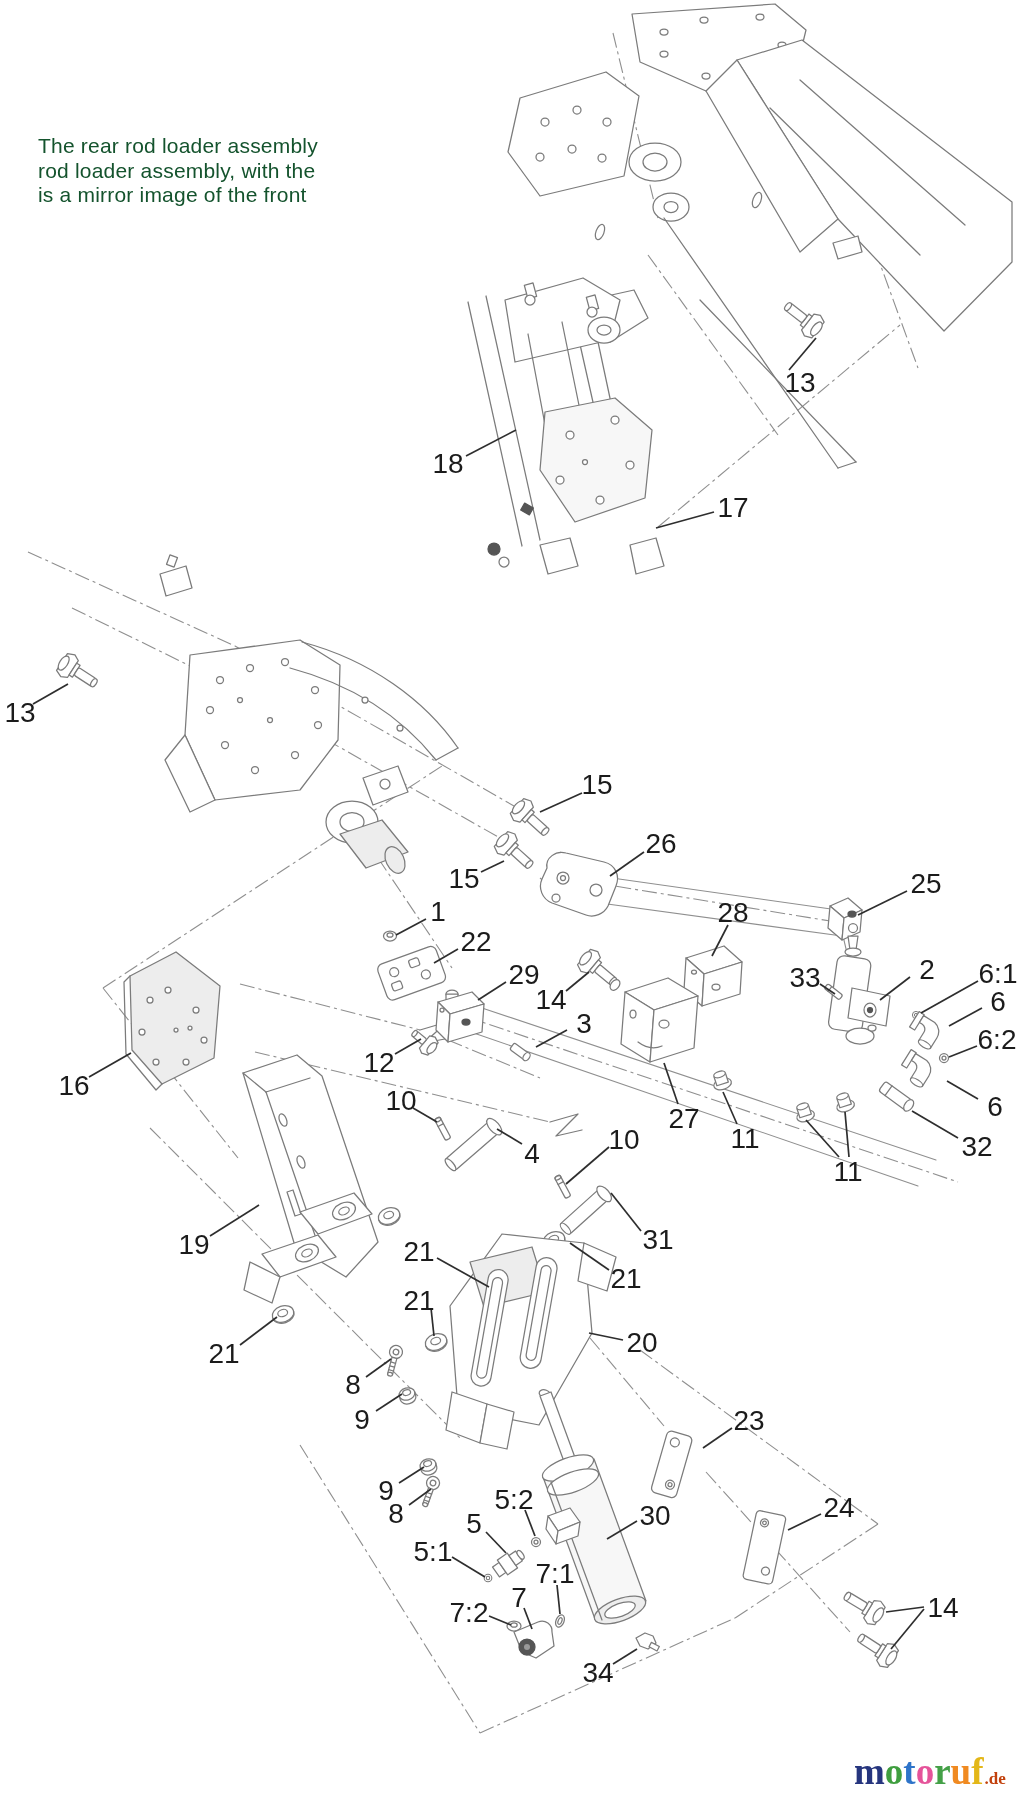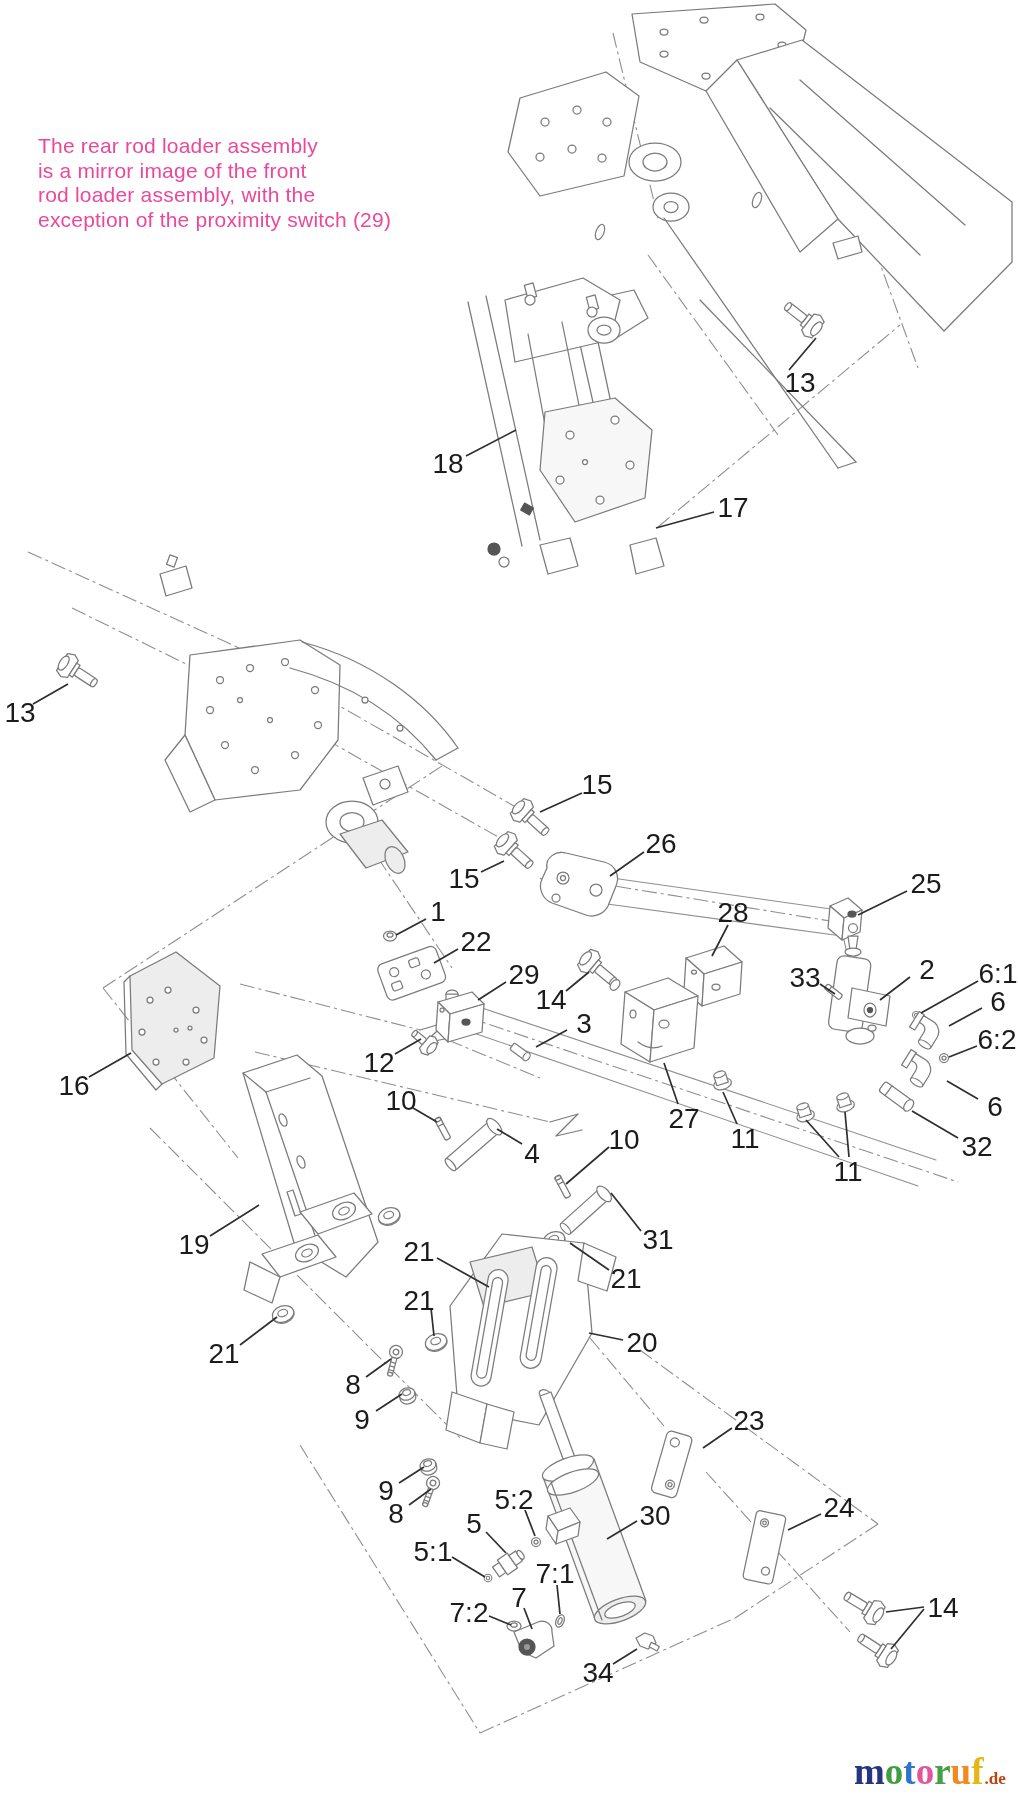--- a/index.html
+++ b/index.html
@@ -11,21 +11,21 @@
   .fw{fill:#ffffff;}
   .fg{fill:#ededed;}
   .fg2{fill:#f7f7f7;}
   .fd{fill:#555555;stroke:#555555;}
   .ph line{stroke:#8f8f8f;stroke-width:1.1;stroke-dasharray:15 4 3 4;}
   .sol{stroke:#8f8f8f;stroke-width:1.1;}
   .leader{stroke:#2e2e2e;stroke-width:1.7;}
   .callout{font-family:"Liberation Sans",sans-serif;font-size:28px;fill:#1b1b1b;
            text-anchor:middle;}
   .note{position:absolute;left:38px;top:134px;font-size:21px;line-height:24.6px;
-        color:#ec4899;letter-spacing:0.2px;}
+        color:#14532d;letter-spacing:0.2px;}
   .watermark{position:absolute;left:854px;top:1750px;font-family:"Liberation Serif",serif;
              font-weight:bold;font-size:37px;cursor:pointer;white-space:nowrap;}
   .watermark .suffix{font-size:17px;color:#c2410c;margin-left:1px;}
 </style>
 </head>
 <body>
 
 <div class="canvas">
 
 <svg width="1018" height="1800" viewBox="0 0 1018 1800">
@@ -598,22 +598,21 @@
         <line x1="821" y1="1514" x2="788" y2="1530" class="leader"></line>
         <text x="839" y="1517" class="callout">24</text>
         <line x1="924" y1="1607" x2="886" y2="1612" class="leader"></line>
         <line x1="924" y1="1609" x2="891" y2="1649" class="leader"></line>
         <text x="943" y="1617" class="callout">14</text>
       </g>
 </svg>
 
 <div class="note" id="note">
       <div>The rear rod loader assembly</div>
+      <div>rod loader assembly, with the</div>
       <div>is a mirror image of the front</div>
-      <div>rod loader assembly, with the</div>
-      <div>exception of the proximity switch (29)</div>
     </div>
 
 <div class="watermark">
   <span id="wm-word"><span style="color: rgb(38, 53, 126);">m</span><span style="color: rgb(63, 158, 63);">o</span><span style="color: rgb(46, 116, 201);">t</span><span style="color: rgb(229, 83, 154);">o</span><span style="color: rgb(68, 160, 71);">r</span><span style="color: rgb(240, 138, 33);">u</span><span style="color: rgb(227, 183, 24);">f</span></span><span class="suffix">.de</span>
 </div>
 
 </div>
 
 </body></html>

